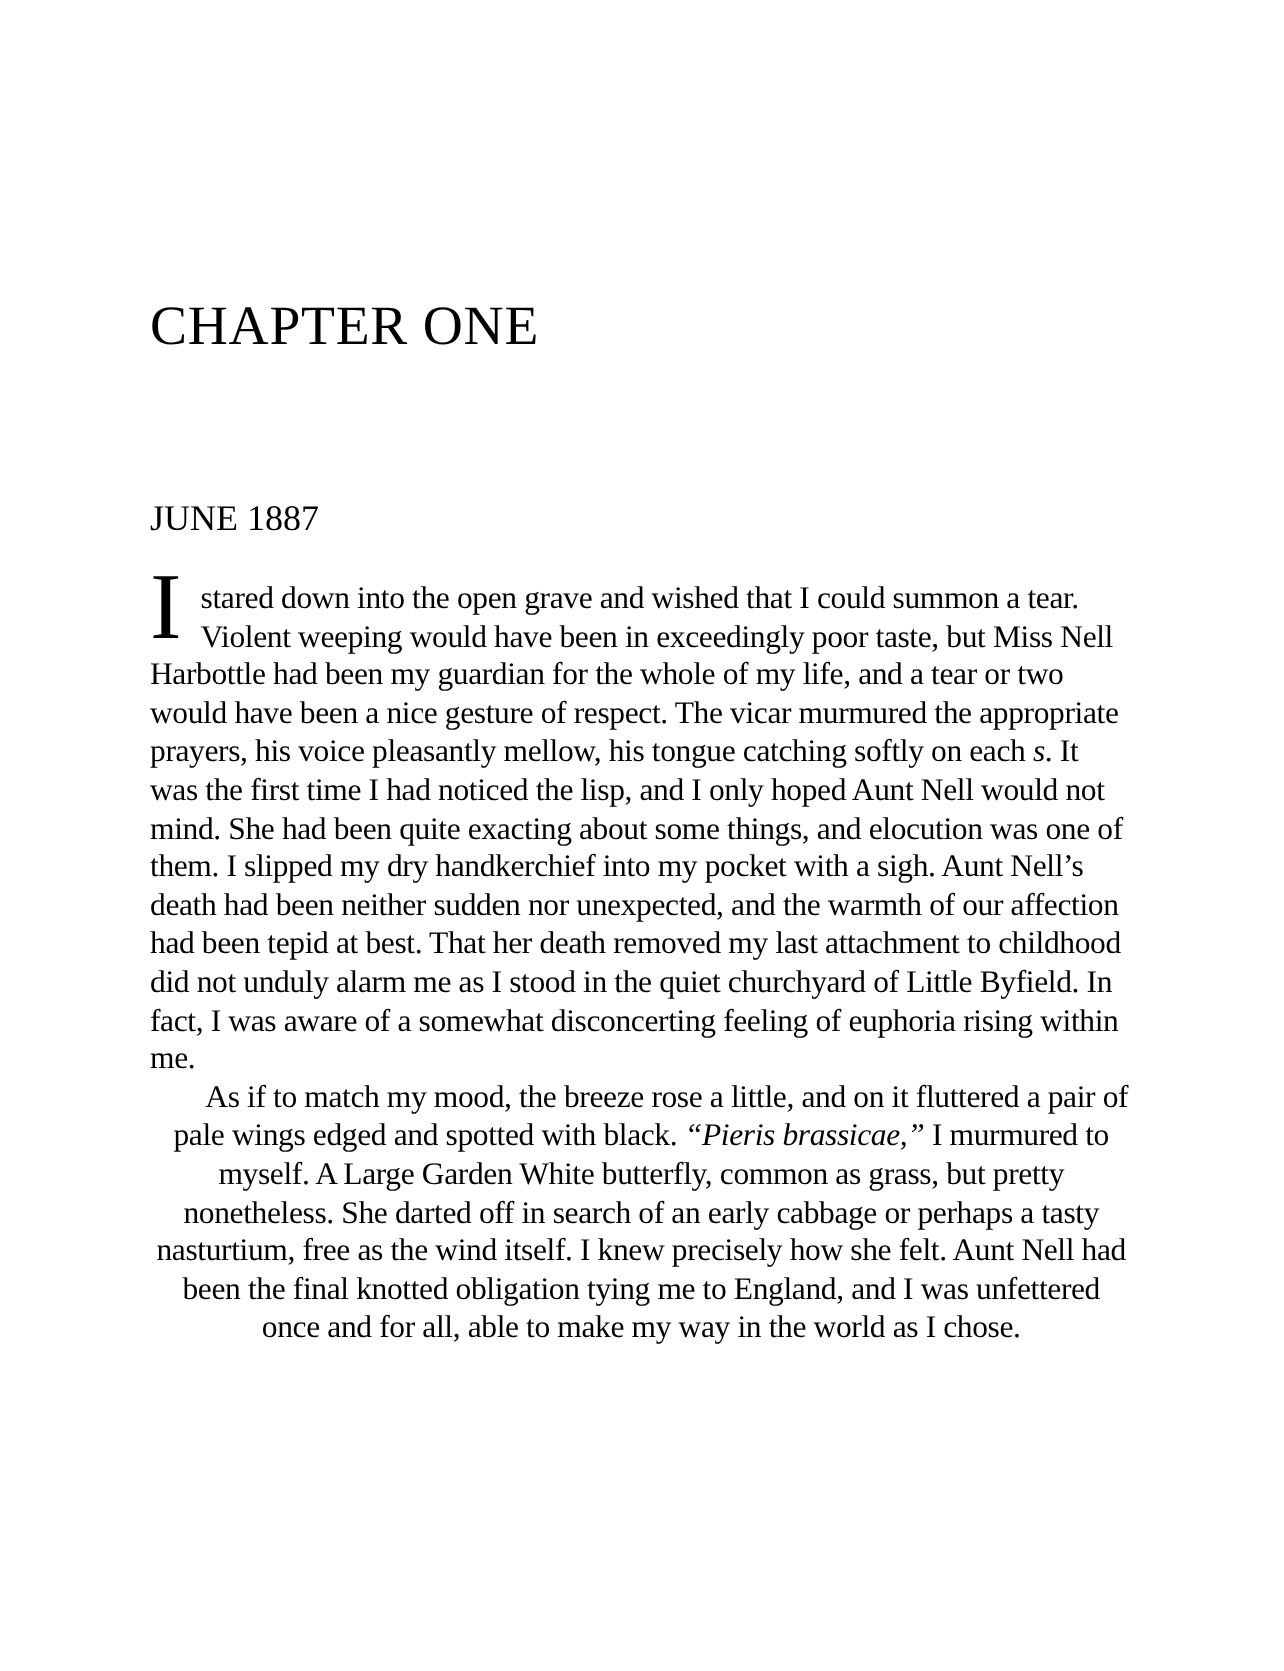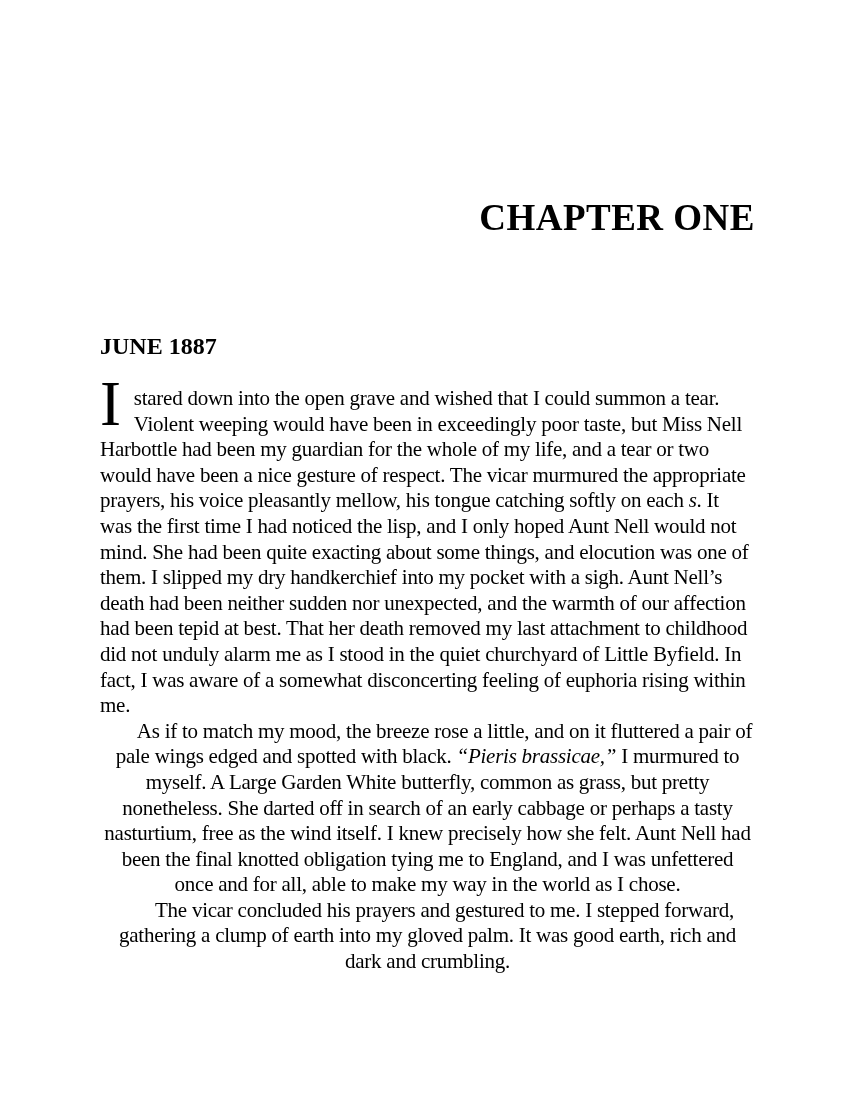--- a/index.html
+++ b/index.html
@@ -14,29 +14,29 @@
   .page {
     width: 856px;
     height: 1114px;
     background: #ffffff;
     padding: 0 101px 0 100px;
   }
   .chapter-title {
     margin-top: 196px;
     font-size: 37px;
     line-height: 44px;
-    font-weight: bold;
-    text-align: right;
+    font-weight: normal;
+    text-align: left;
     letter-spacing: 0.5px;
   }
   .date-heading {
     margin-top: 93px;
     font-size: 24px;
     line-height: 26px;
-    font-weight: bold;
+    font-weight: normal;
   }
   .body-text {
     margin-top: 27px;
     font-size: 21px;
     line-height: 25.6px;
     letter-spacing: -0.25px;
     text-align: left;
   }
   .body-text p { text-indent: 0; }
   .body-text p.indented { text-indent: 34px; text-align: center; }
@@ -53,15 +53,14 @@
 <body>
 
 <div class="page">
   <h1 class="chapter-title">CHAPTER ONE</h1>
 
   <div class="date-heading">JUNE 1887</div>
 
   <div class="body-text" id="paragraphs">
       <p><span class="drop-cap">I</span><span class="">stared down into the open grave and wished that I could summon a tear. Violent weeping would have been in exceedingly poor taste, but Miss Nell Harbottle had been my guardian for the whole of my life, and a tear or two would have been a nice gesture of respect. The vicar murmured the appropriate prayers, his voice pleasantly mellow, his tongue catching softly on each </span><span class="italic">s</span><span class="">. It was the first time I had noticed the lisp, and I only hoped Aunt Nell would not mind. She had been quite exacting about some things, and elocution was one of them. I slipped my dry handkerchief into my pocket with a sigh. Aunt Nell’s death had been neither sudden nor unexpected, and the warmth of our affection had been tepid at best. That her death removed my last attachment to childhood did not unduly alarm me as I stood in the quiet churchyard of Little Byfield. In fact, I was aware of a somewhat disconcerting feeling of euphoria rising within me.</span></p>
       <p class="indented"><span class="">As if to match my mood, the breeze rose a little, and on it fluttered a pair of pale wings edged and spotted with black. </span><span class="italic">“Pieris brassicae,”</span><span class=""> I murmured to myself. A Large Garden White butterfly, common as grass, but pretty nonetheless. She darted off in search of an early cabbage or perhaps a tasty nasturtium, free as the wind itself. I knew precisely how she felt. Aunt Nell had been the final knotted obligation tying me to England, and I was unfettered once and for all, able to make my way in the world as I chose.</span></p>
-      <p class="indented"><span class="">The vicar concluded his prayers and gestured to me. I stepped forward, gathering a clump of earth into my gloved palm. It was good earth, rich and dark and crumbling.</span></p>
     </div>
 </div>
 
 </body></html>

